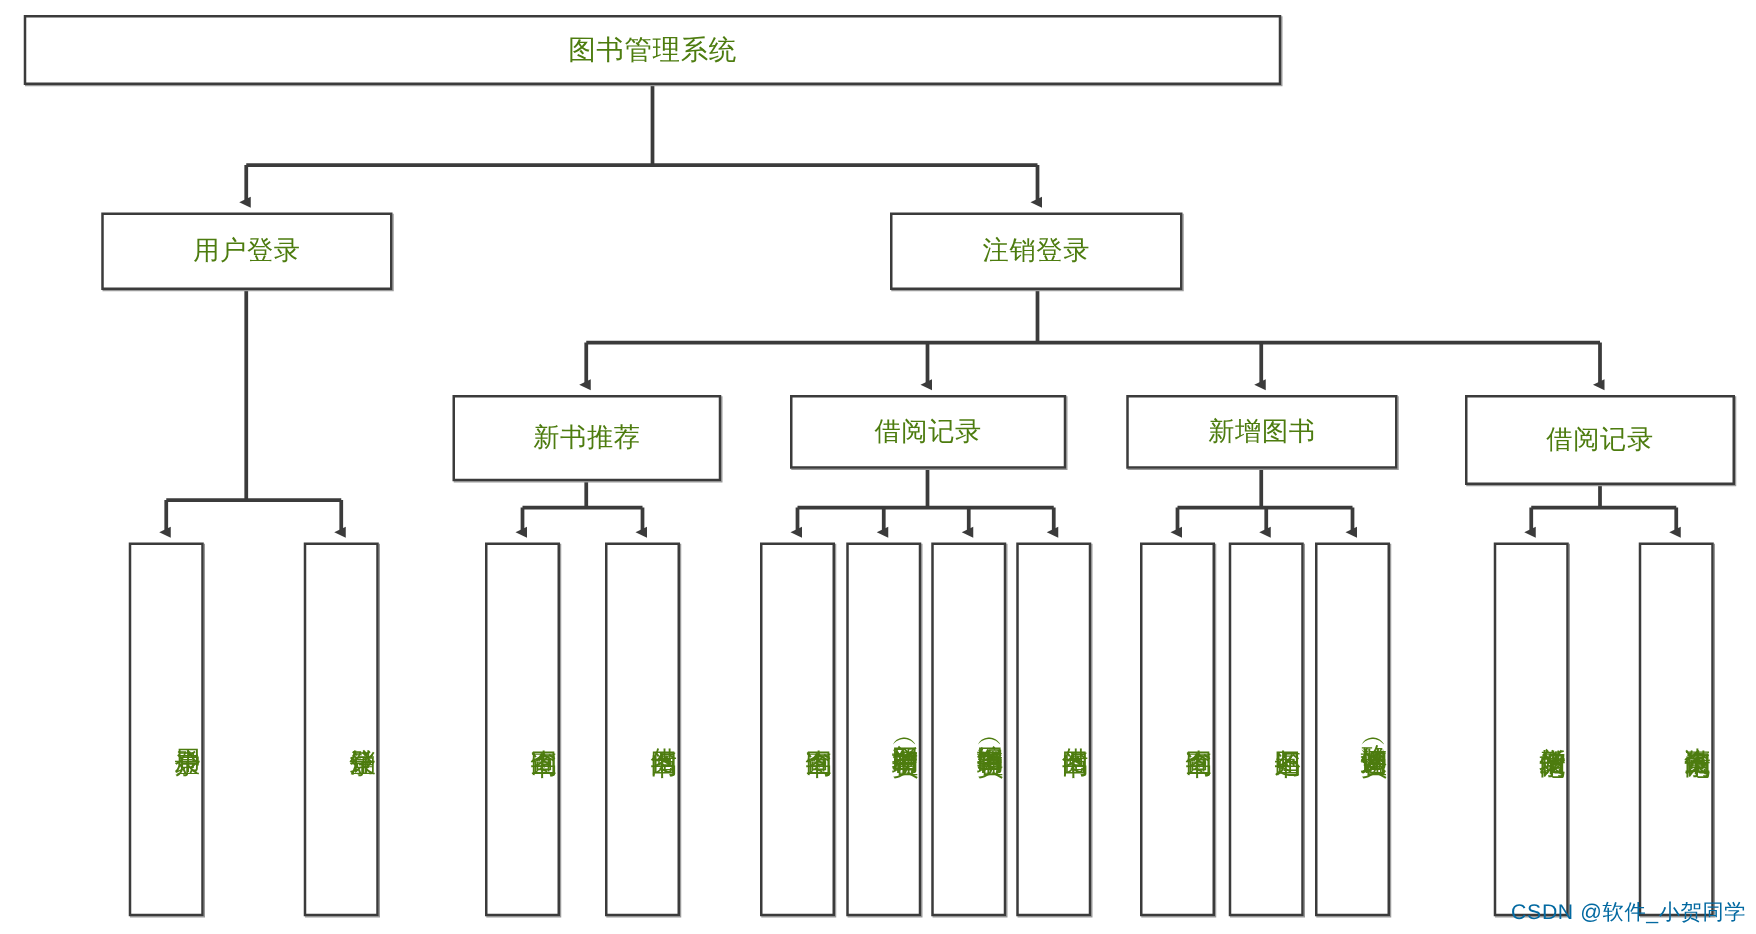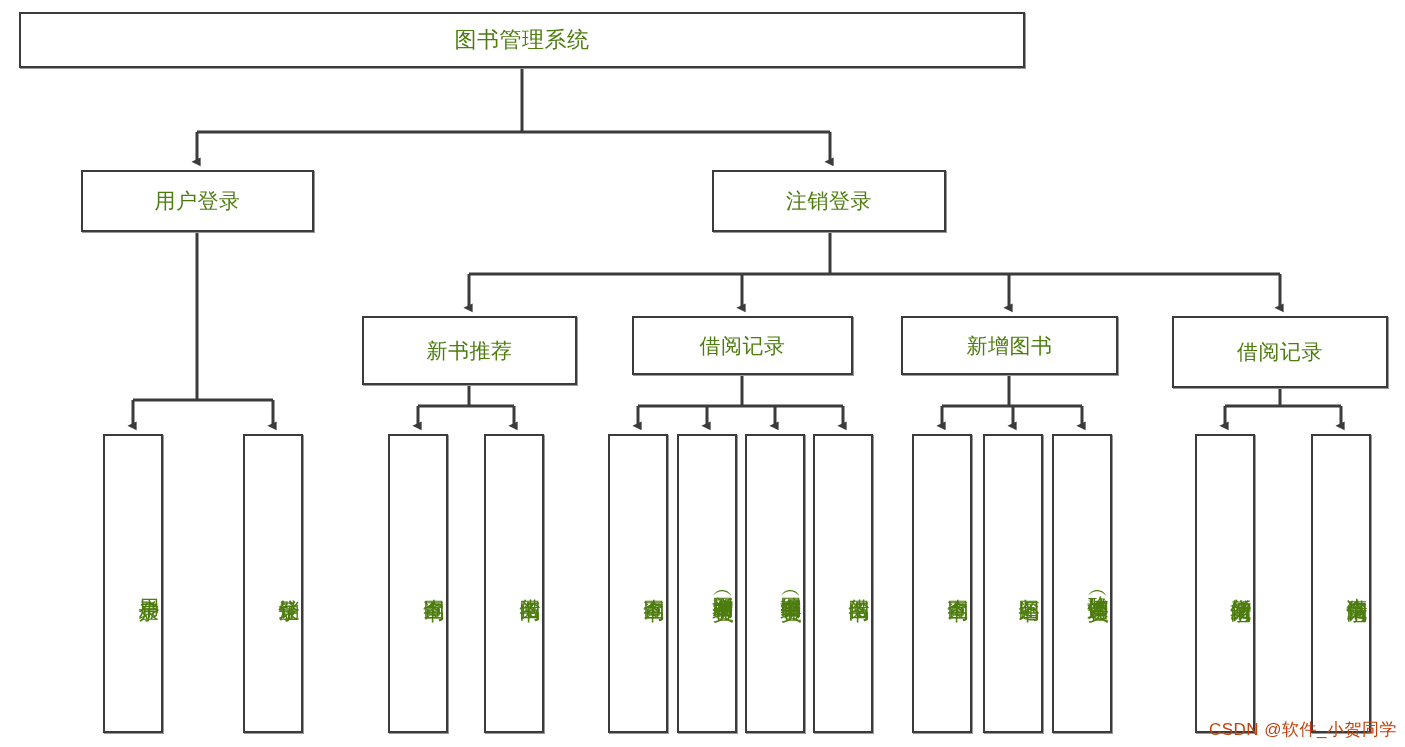--- a/index.html
+++ b/index.html
@@ -57,21 +57,21 @@
     white-space: nowrap;
   }
   .node.root {
     font-size: 22px;
   }
   .watermark {
     position: absolute;
     right: 8px;
     bottom: 6px;
     font-size: 17px;
-    color: #c2410c;
+    color: #0369a1;
     letter-spacing: 0.5px;
     white-space: nowrap;
   }
 </style>
 </head>
 <body>
 
 <div id="canvas">
 
   <svg id="edges" viewBox="0 0 1405 747" width="1405" height="747" aria-hidden="true">

